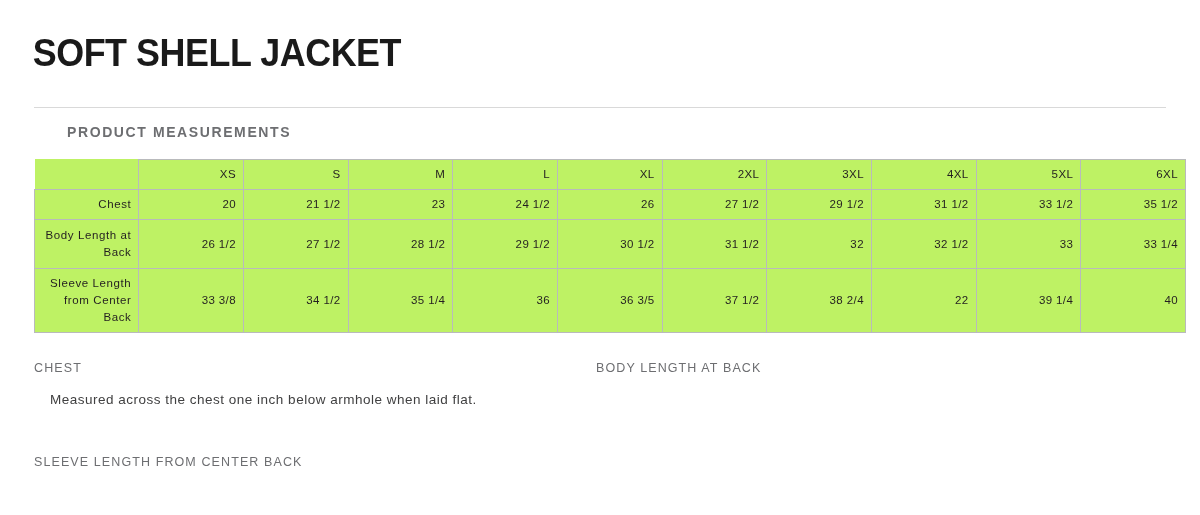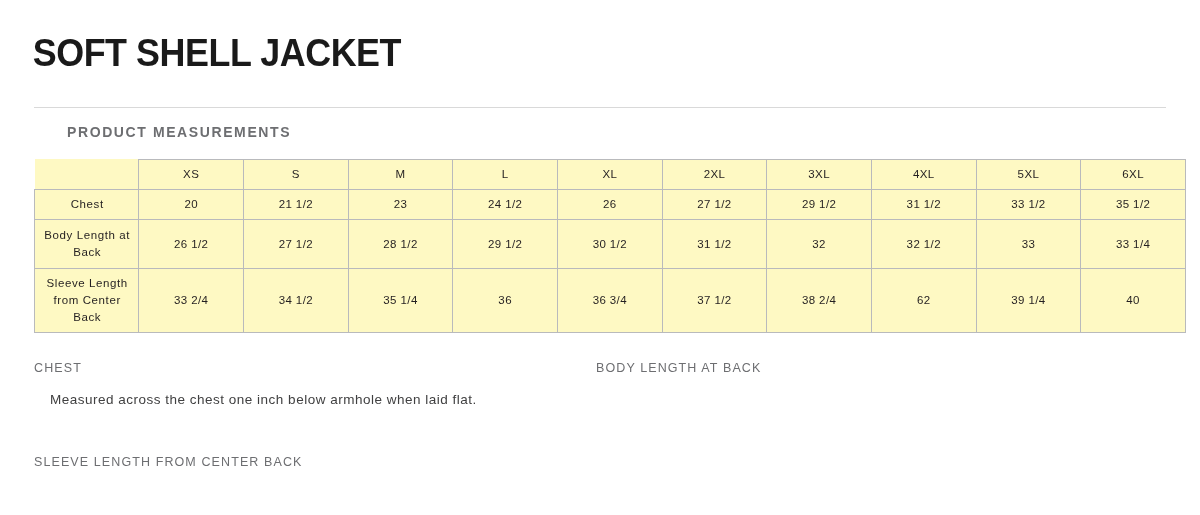--- a/index.html
+++ b/index.html
@@ -54,25 +54,25 @@
   table.size-table {
     border-collapse: collapse;
     width: 1152px;
     table-layout: fixed;
   }
   table.size-table td, table.size-table th {
     border: 1px solid #b9babc;
     font-size: 11.5px;
     font-weight: normal;
     color: #231f20;
-    text-align: center;
+    text-align: right;
     padding: 5px 7px;
     letter-spacing: 0.4px;
     vertical-align: middle;
-    background: #fef9c3;
+    background: #bef264;
   }
   table.size-table thead th {
     height: 19px;
     font-size: 11.5px;
     color: #231f20;
   }
   table.size-table thead th.corner {
     border-top: none;
     border-left: none;
   }
@@ -181,28 +181,28 @@
           <td>29 1/2</td>
           <td>30 1/2</td>
           <td>31 1/2</td>
           <td>32</td>
           <td>32 1/2</td>
           <td>33</td>
           <td>33 1/4</td>
         </tr>
         <tr class="r-sleeve">
           <th class="rowhead">Sleeve Length from Center Back</th>
-          <td>33 2/4</td>
+          <td>33 3/8</td>
           <td>34 1/2</td>
           <td>35 1/4</td>
           <td>36</td>
-          <td>36 3/4</td>
+          <td>36 3/5</td>
           <td>37 1/2</td>
           <td>38 2/4</td>
-          <td>62</td>
+          <td>22</td>
           <td>39 1/4</td>
           <td>40</td>
         </tr>
       </tbody>
     </table>
   </div>
 
   <div class="notes">
     <div class="notes-grid">
       <div class="note">

